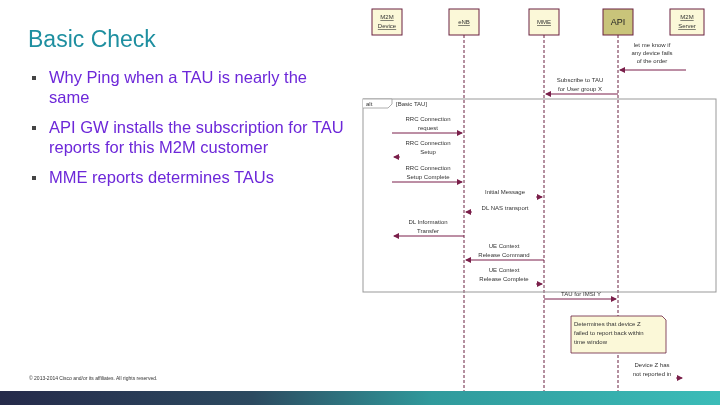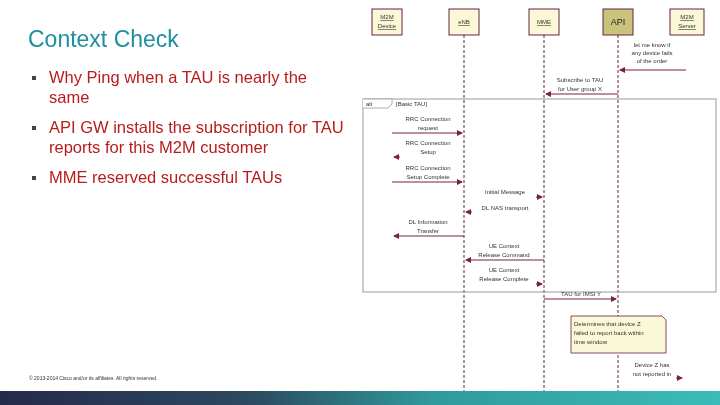--- a/index.html
+++ b/index.html
@@ -1,35 +1,35 @@
 <!DOCTYPE html>
 <html><head>
 <meta charset="utf-8">
 <style>
   html, body { margin:0; padding:0; }
   body { width:720px; height:405px; position:relative; overflow:hidden; background:#ffffff; font-family:"Liberation Sans", sans-serif; }
   .title { position:absolute; left:28px; top:26px; font-size:23px; color:#1e8fa0; }
   .bullets { position:absolute; left:30px; top:68px; width:320px; margin:0; padding:0; list-style:none; }
-  .bullets li { position:relative; padding-left:19px; font-size:16.5px; line-height:19.5px; color:#b91c1c; margin-bottom:11px; }
+  .bullets li { position:relative; padding-left:19px; font-size:16.5px; line-height:19.5px; color:#6d28d9; margin-bottom:11px; }
   .bullets li .dot { position:absolute; left:2px; top:8px; width:4px; height:4px; background:#444; }
   .copyright { position:absolute; left:29px; top:375px; font-size:5px; color:#333; }
   .footer-bar { position:absolute; left:0; top:391px; width:720px; height:14px; background:linear-gradient(to right,#252a4a 0%,#2c4a60 35%,#309a9c 60%,#3bbcb8 100%); }
   svg.diagram { position:absolute; left:0; top:0; }
   .lbl { font-size:6px; fill:#333; font-family:"Liberation Sans", sans-serif; }
   .head-lbl { font-size:6px; fill:#333; text-decoration:underline; font-family:"Liberation Sans", sans-serif; }
 </style>
 </head>
 <body>
 
-<div class="title">Context Check</div>
+<div class="title">Basic Check</div>
 
 <ul class="bullets">
   <li><span class="dot"></span><span>Why Ping when a TAU is nearly the same</span></li>
   <li><span class="dot"></span><span>API GW installs the subscription for TAU reports for this M2M customer</span></li>
-  <li><span class="dot"></span><span>MME reserved successful TAUs</span></li>
+  <li><span class="dot"></span><span>MME reports determines TAUs</span></li>
 </ul>
 
 <svg class="diagram" width="720" height="405">
   <defs>
     <marker id="ah" markerWidth="6" markerHeight="6" refX="5" refY="3" orient="auto">
       <path d="M0,0 L6,3 L0,6 Z" fill="#7a1f4a"></path>
     </marker>
   </defs>
 
   <g>

